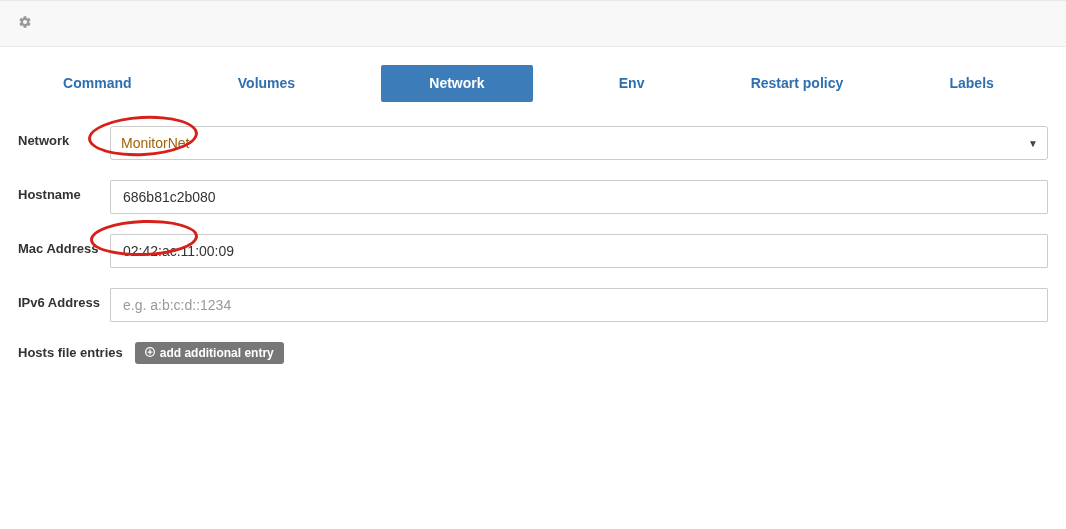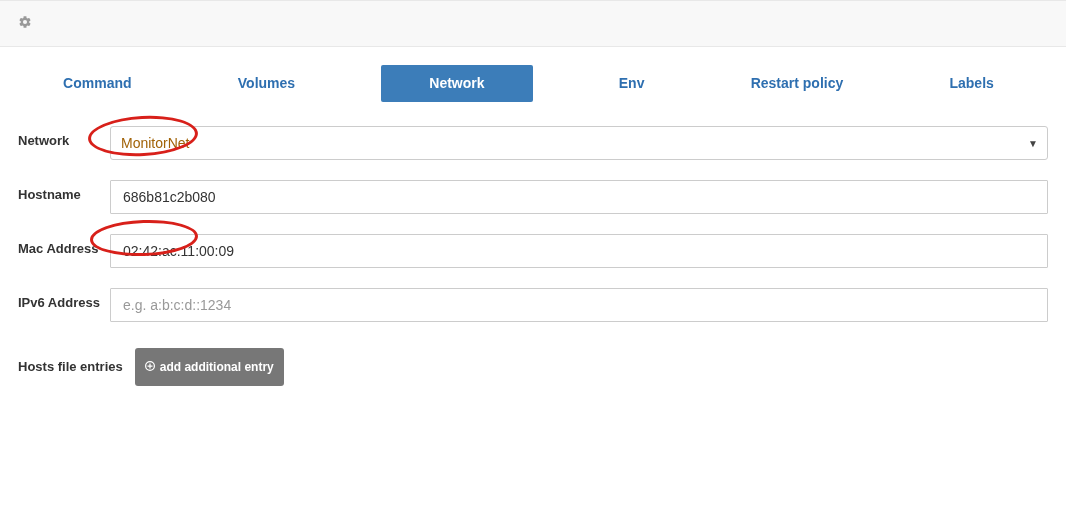--- a/index.html
+++ b/index.html
@@ -92,33 +92,33 @@
       padding: 0 12px;
       font-size: 14px;
       color: #333;
     }
     .text-input::placeholder { color: #999; }
     .hosts-row {
       display: flex;
       align-items: center;
       gap: 12px;
       padding: 0 18px;
-      margin-top: 26px;
+      margin-top: 20px;
     }
     .hosts-label {
       font-weight: 700;
       color: #333;
       font-size: 13px;
     }
     .add-btn {
       background: #777;
       color: #fff;
       border: none;
       border-radius: 3px;
-      padding: 12px 10px;
+      padding: 4px 10px;
       font-size: 12px;
       font-weight: 600;
       cursor: pointer;
       display: inline-flex;
       align-items: center;
       gap: 5px;
     }
     .add-btn svg { width: 10px; height: 10px; fill: #fff; }
     .annotation {
       position: absolute;

